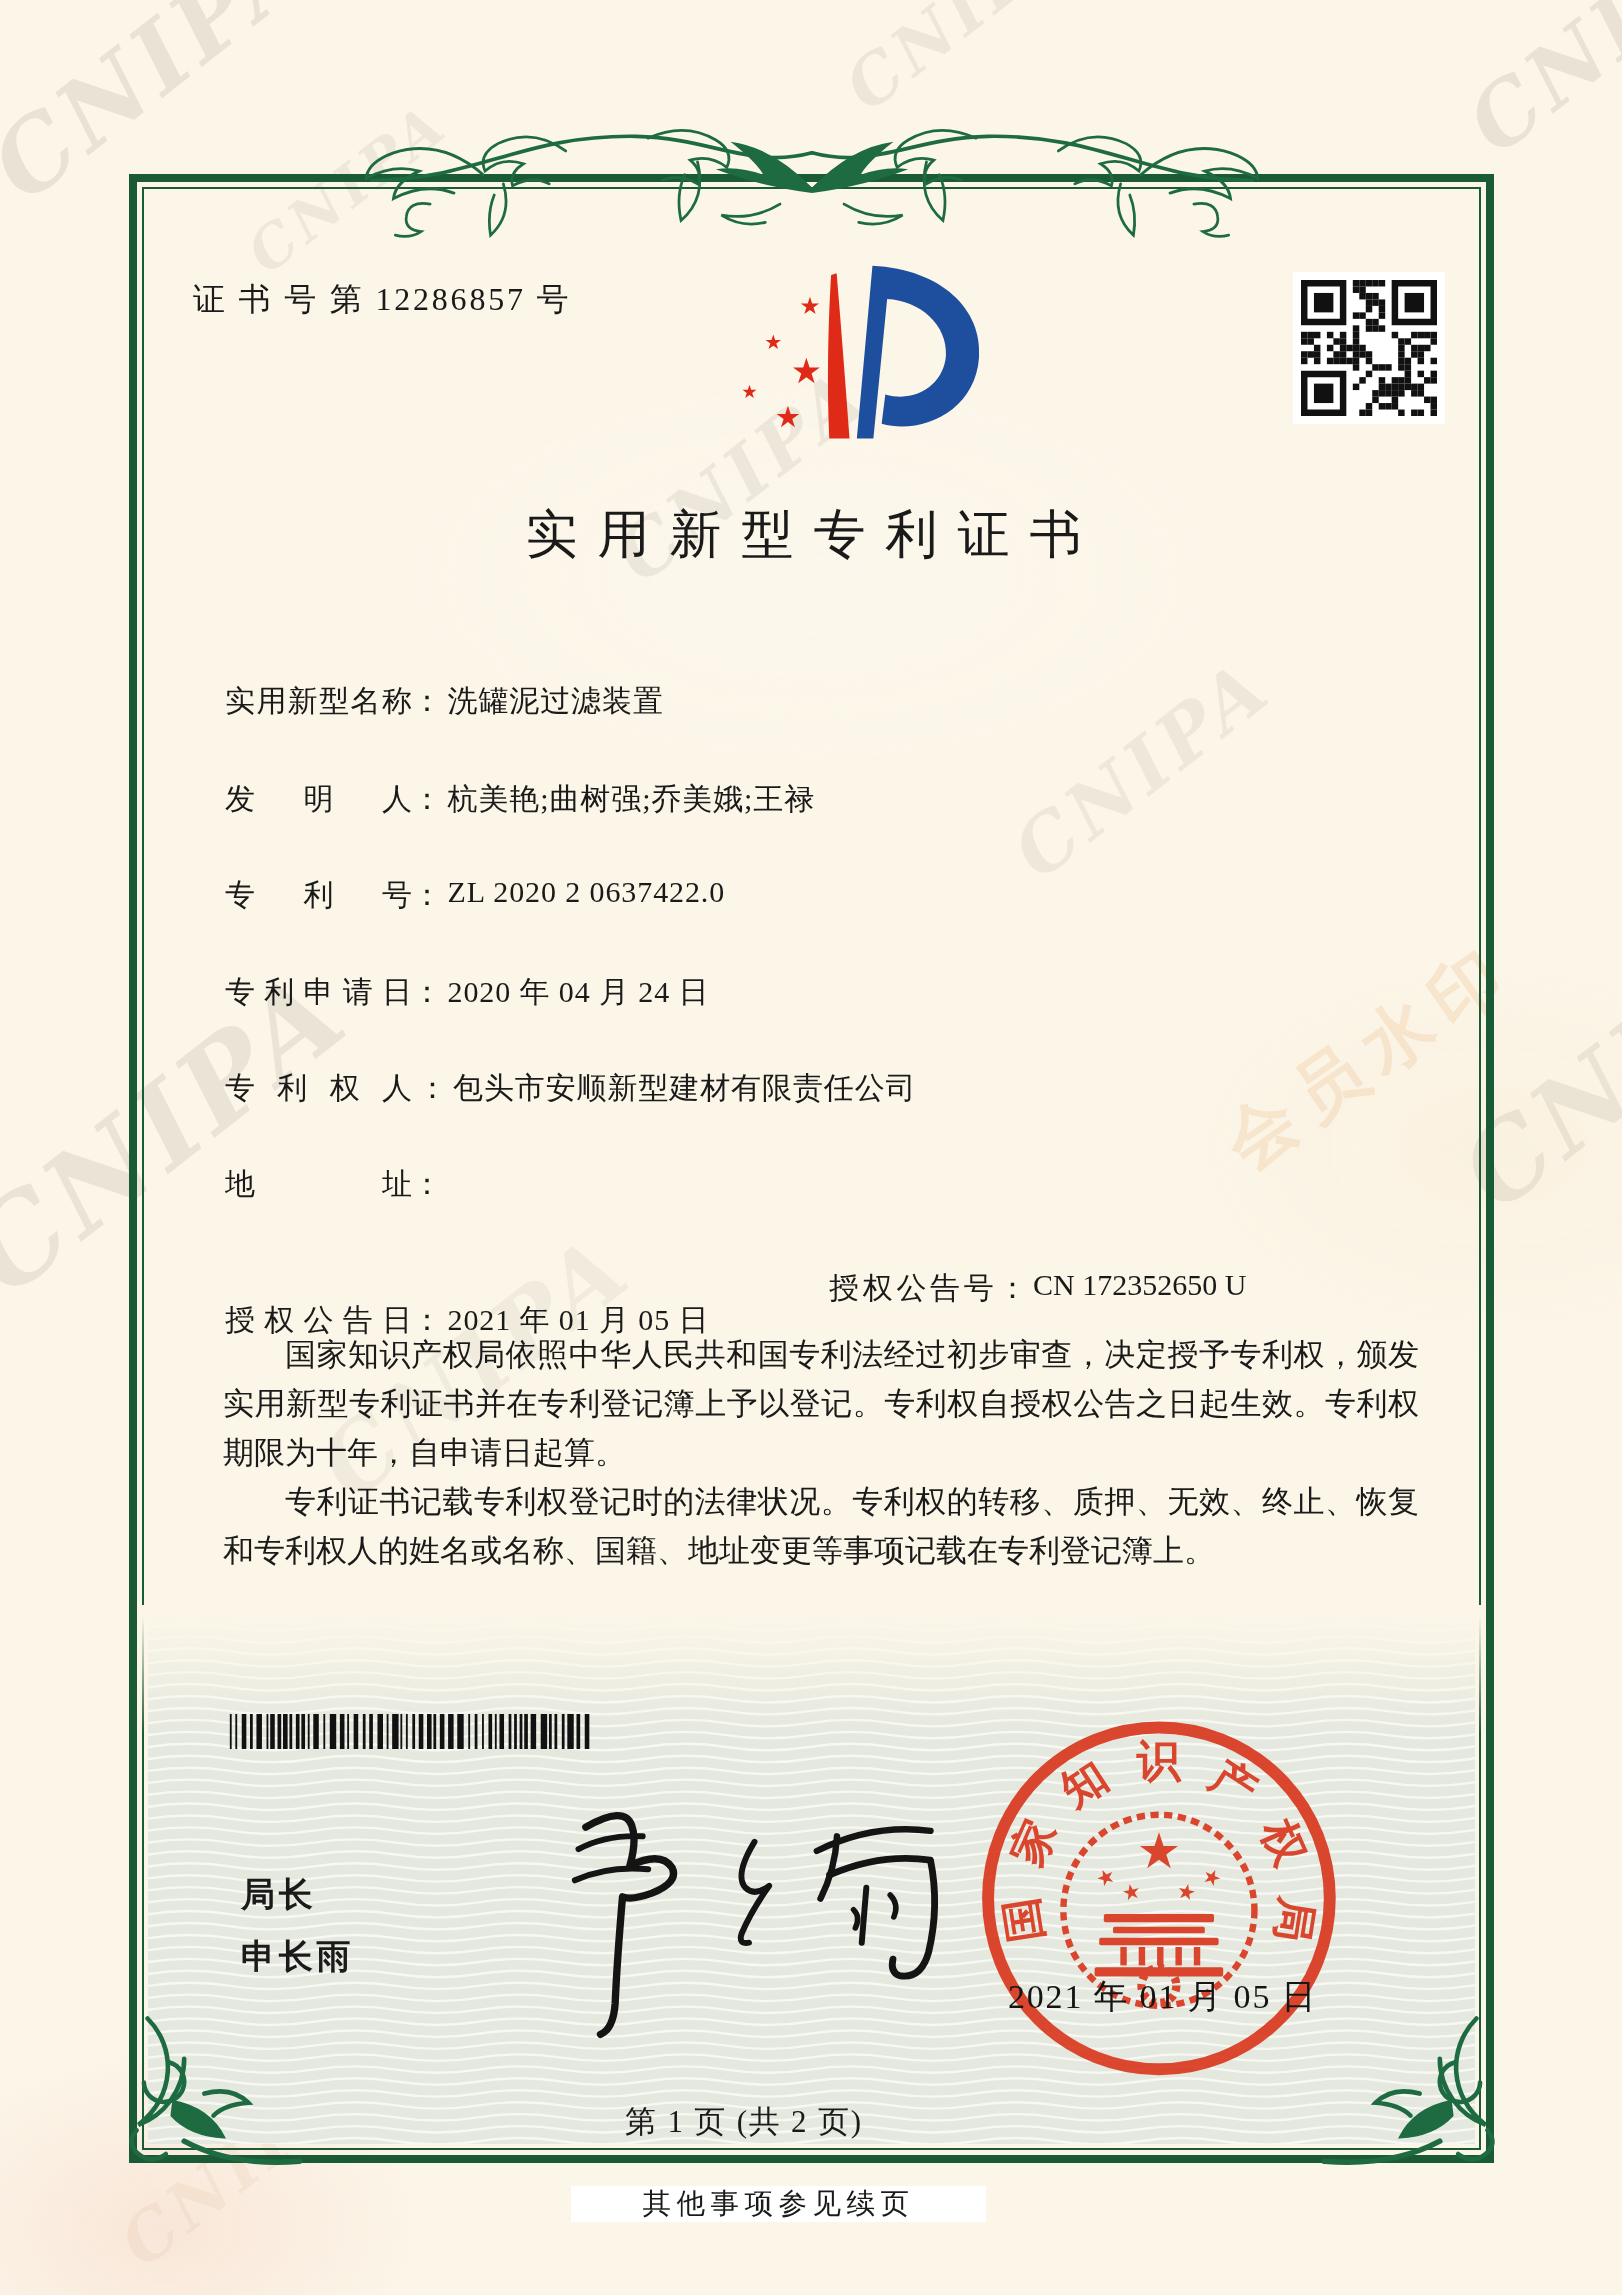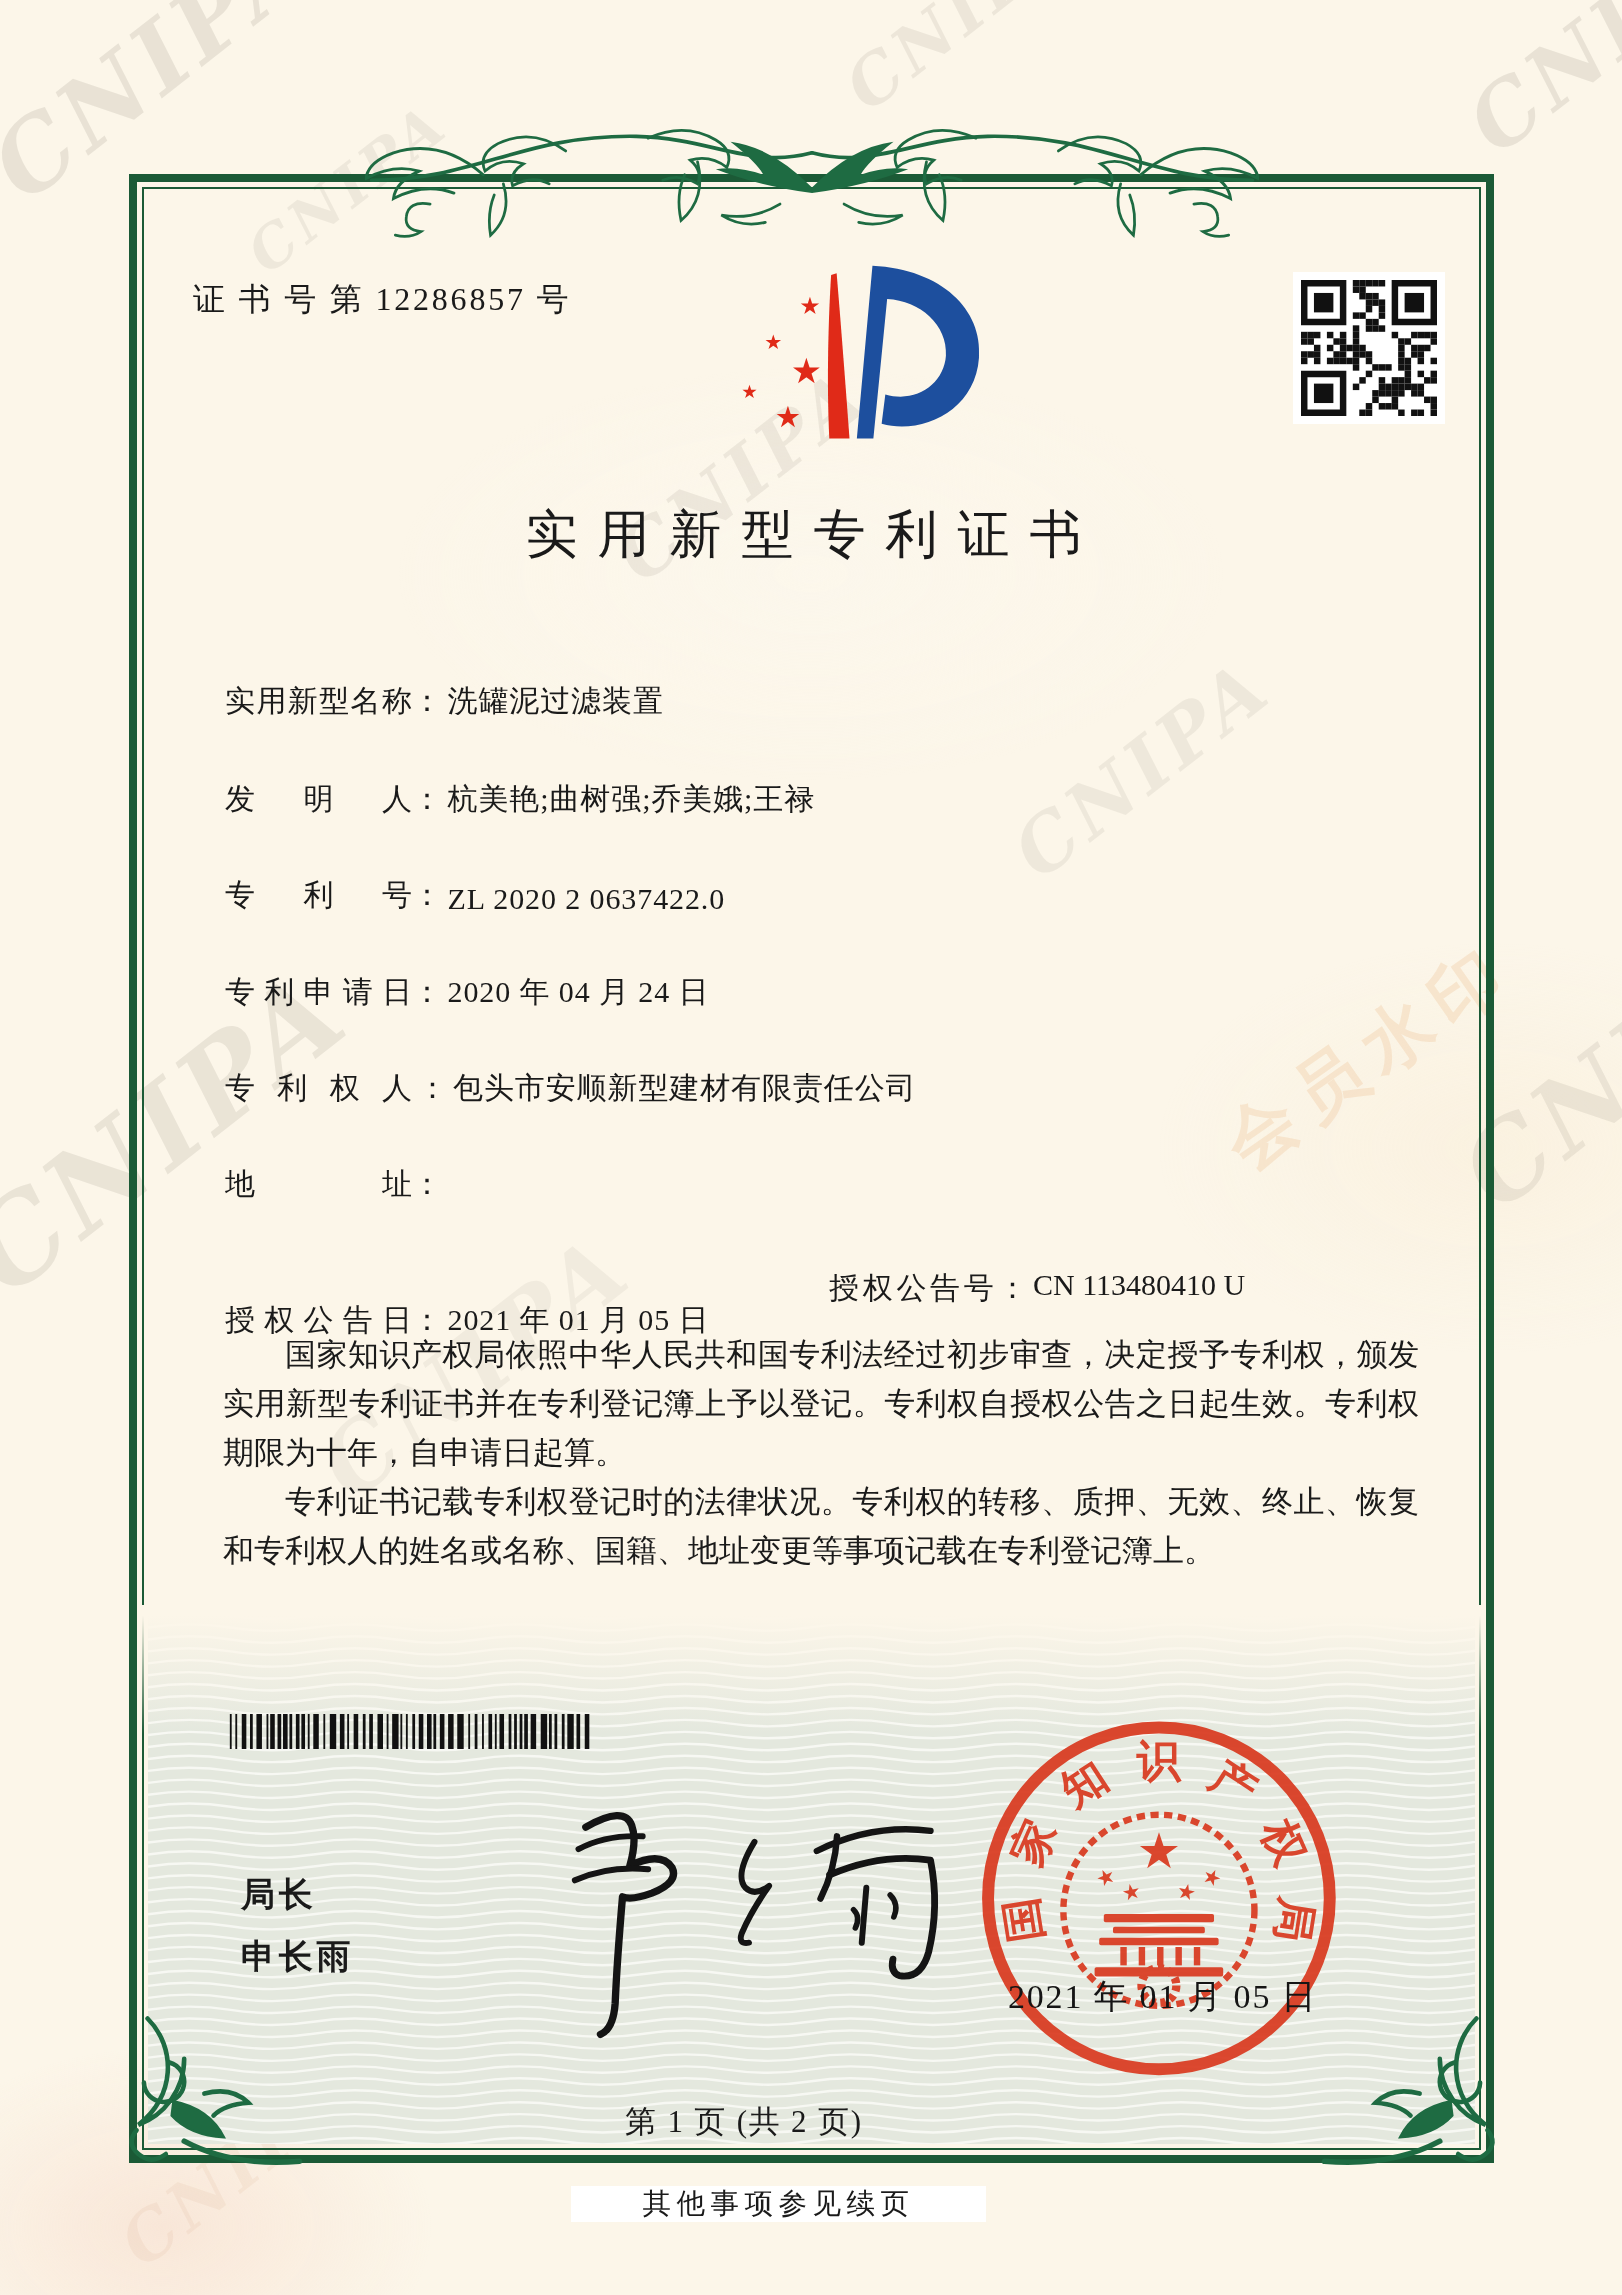--- a/index.html
+++ b/index.html
@@ -42,21 +42,21 @@
   
   .ornament{z-index:3;pointer-events:none;}
   
   .cert-no{left:193px;top:278px;font-size:32px;letter-spacing:2.8px;z-index:4;}
   .logo{left:707px;top:253px;width:285px;height:191px;z-index:4;}
   .qr-box{left:1293px;top:272px;width:152px;height:152px;background:#ffffff;z-index:4;
       display:flex;align-items:center;justify-content:center;}
   .doc-title{left:0;right:16px;top:500px;text-align:center;font-size:52px;font-weight:normal;
       letter-spacing:20px;z-index:4;text-indent:20px;}
   
-  .row{position:absolute;left:225px;font-size:30px;z-index:4;display:flex;align-items:flex-end;white-space:nowrap;}
+  .row{position:absolute;left:225px;font-size:30px;z-index:4;display:flex;align-items:flex-start;white-space:nowrap;}
   .row .lab{display:inline-block;width:187px;text-align:justify;text-align-last:justify;}
   .row .colon{display:inline-block;margin-right:5.5px;}
   .row .val{letter-spacing:0.9px;}
   .r1{top:681px;} .r2{top:779px;} .r3{top:875px;} .r4{top:972px;} .r5{top:1068px;}
   .r6{top:1164px;} .r7{top:1300px;}
   .addr-val{white-space:normal;width:992px;line-height:51px;letter-spacing:0.9px;}
   .grant-no{position:absolute;left:829px;top:1268px;font-size:30px;z-index:4;display:flex;white-space:nowrap;}
   .grant-no .lab2{letter-spacing:3.7px;}
   .grant-no .colon{margin-right:5.5px;}
   
@@ -365,21 +365,21 @@
     <span class="colon">：</span>
 </div>
 <div class="row r7">
   <span class="lab">授权公告日</span>
     <span class="colon">：</span>
     <span class="val">2021 年 01 月 05 日</span>
 </div>
 <div class="grant-no">
   <span class="lab2">授权公告号</span>
     <span class="colon">：</span>
-    <span class="val">CN 113480410 U</span>
+    <span class="val">CN 172352650 U</span>
 </div>
 
 <div class="abs body-text">
   <p>国家知识产权局依照中华人民共和国专利法经过初步审查，决定授予专利权，颁发实用新型专利证书并在专利登记簿上予以登记。专利权自授权公告之日起生效。专利权期限为十年，自申请日起算。</p>
   <p>专利证书记载专利权登记时的法律状况。专利权的转移、质押、无效、终止、恢复和专利权人的姓名或名称、国籍、地址变更等事项记载在专利登记簿上。</p>
 </div>
 
 <div class="abs barcode">
   <svg id="bc-svg" viewBox="0 0 398 38" preserveAspectRatio="none">
       <rect x="2" y="0" width="2" height="38" fill="#111"></rect>

